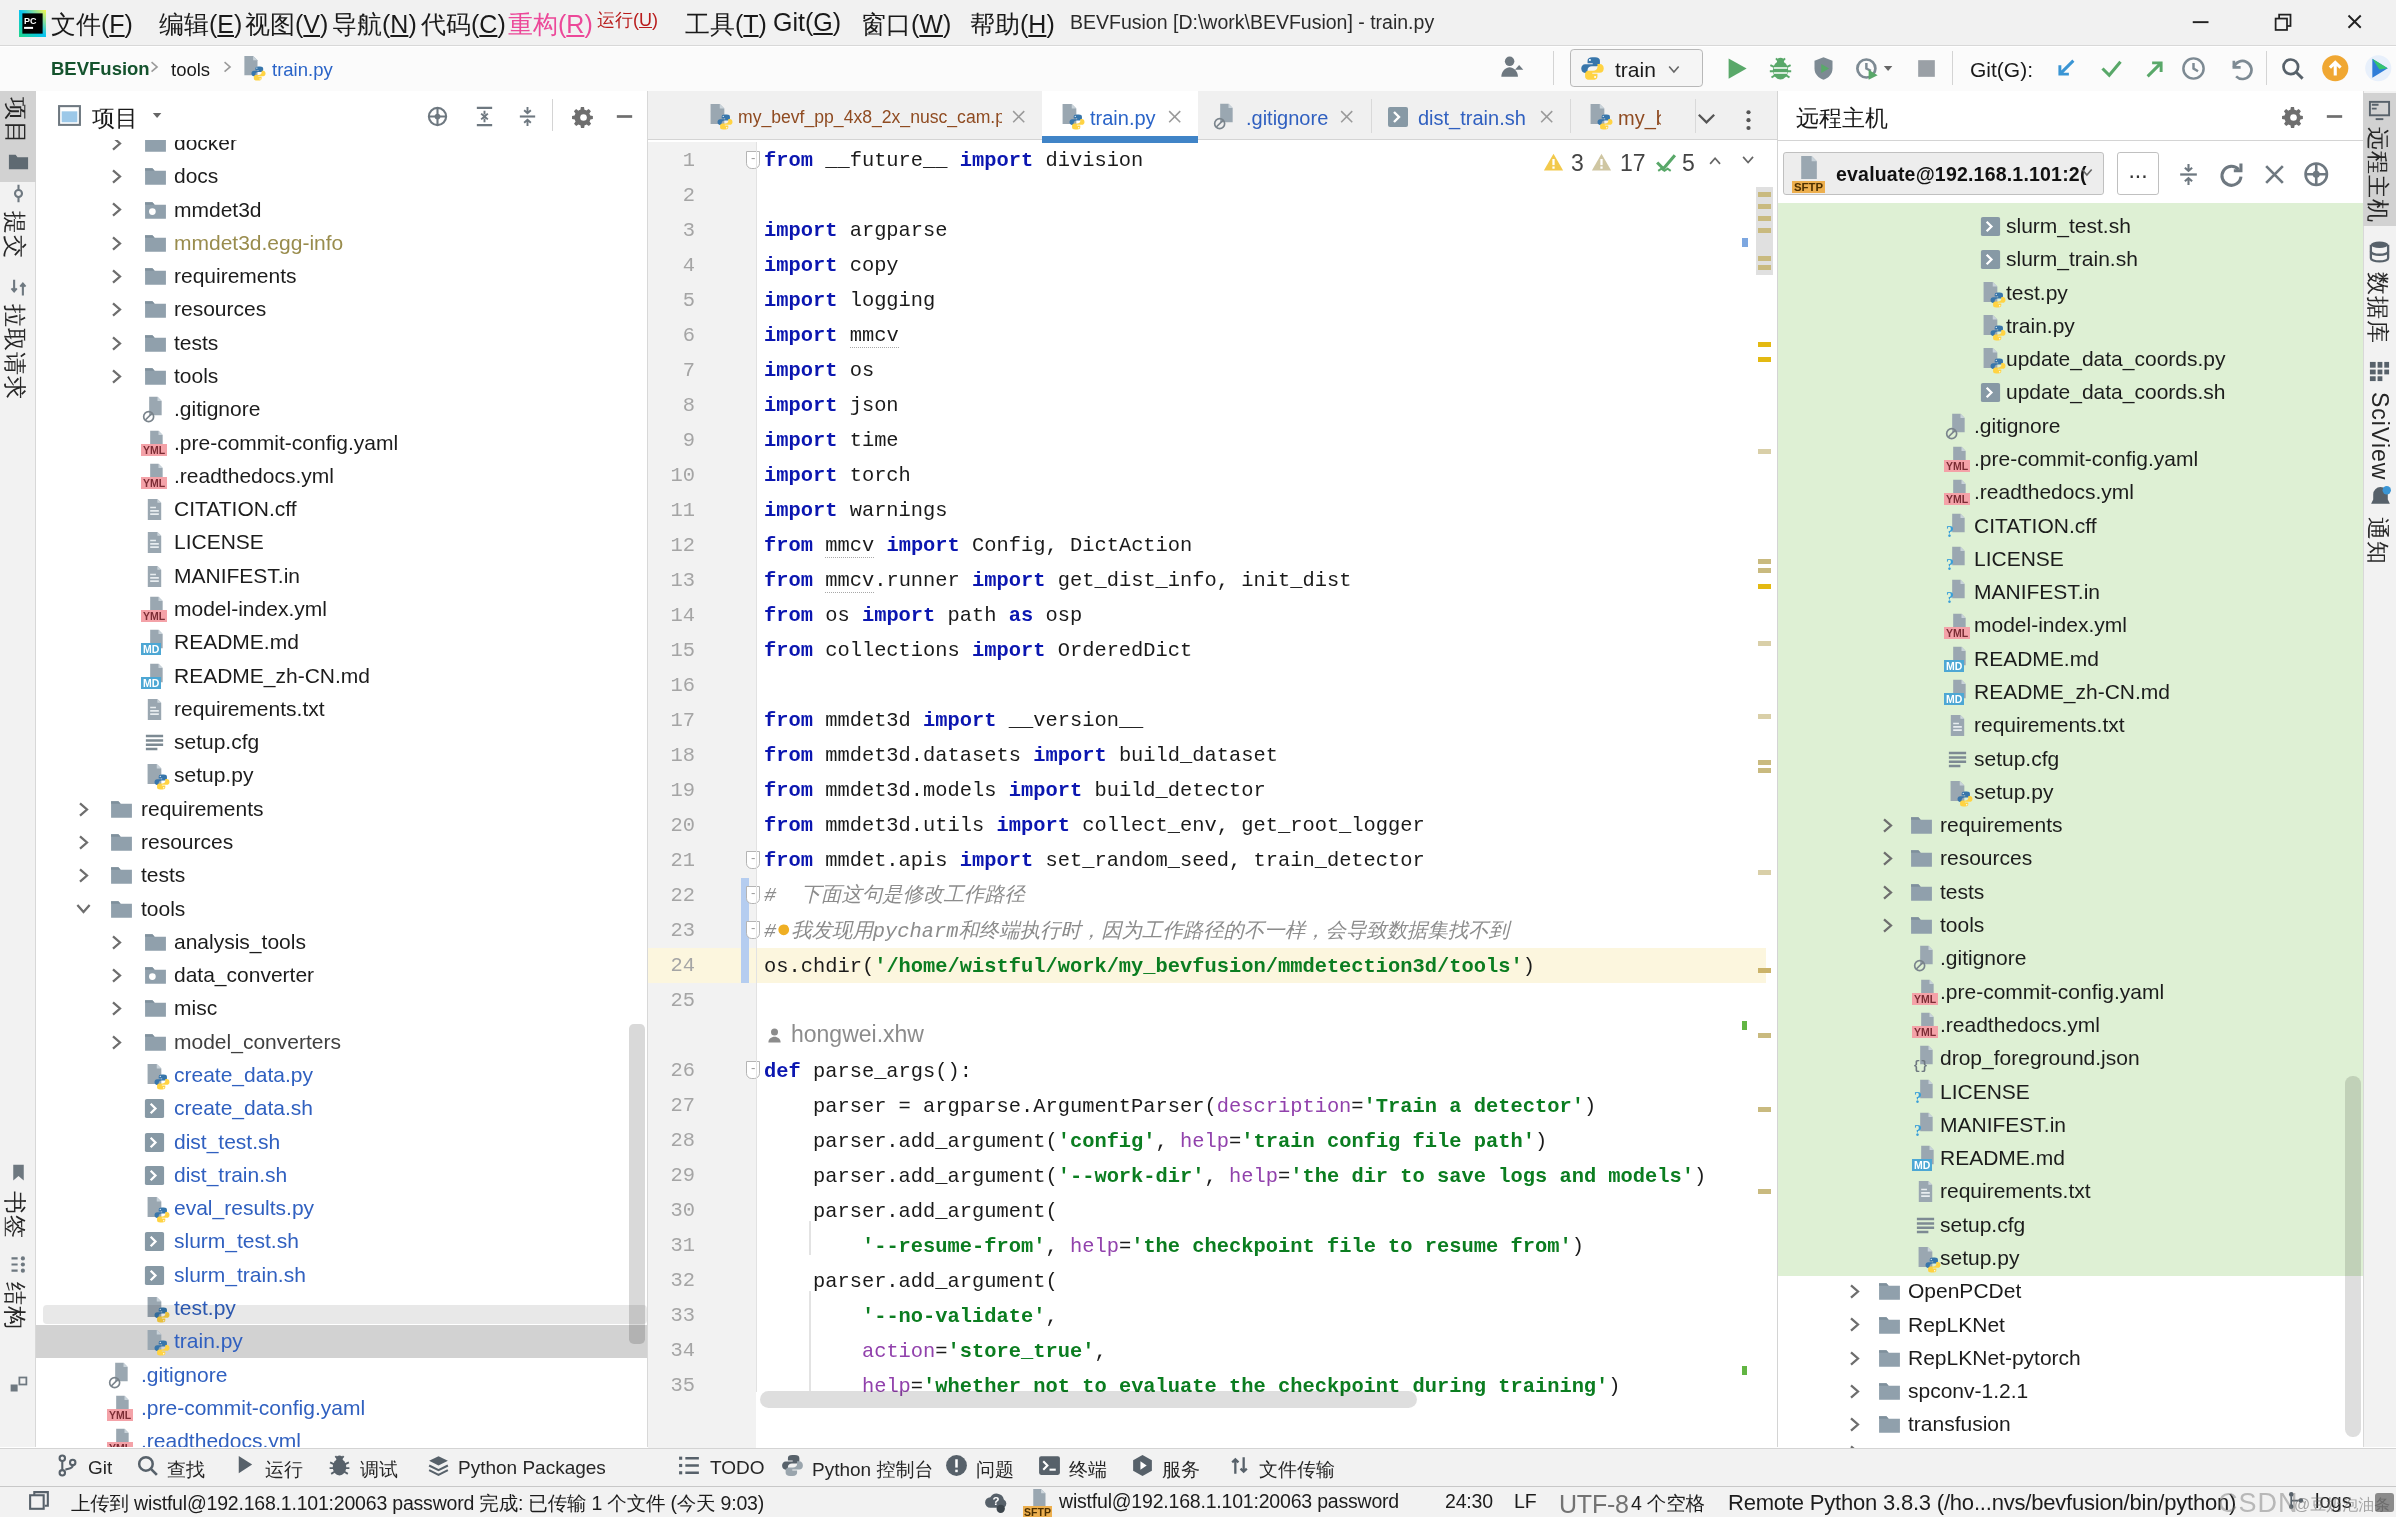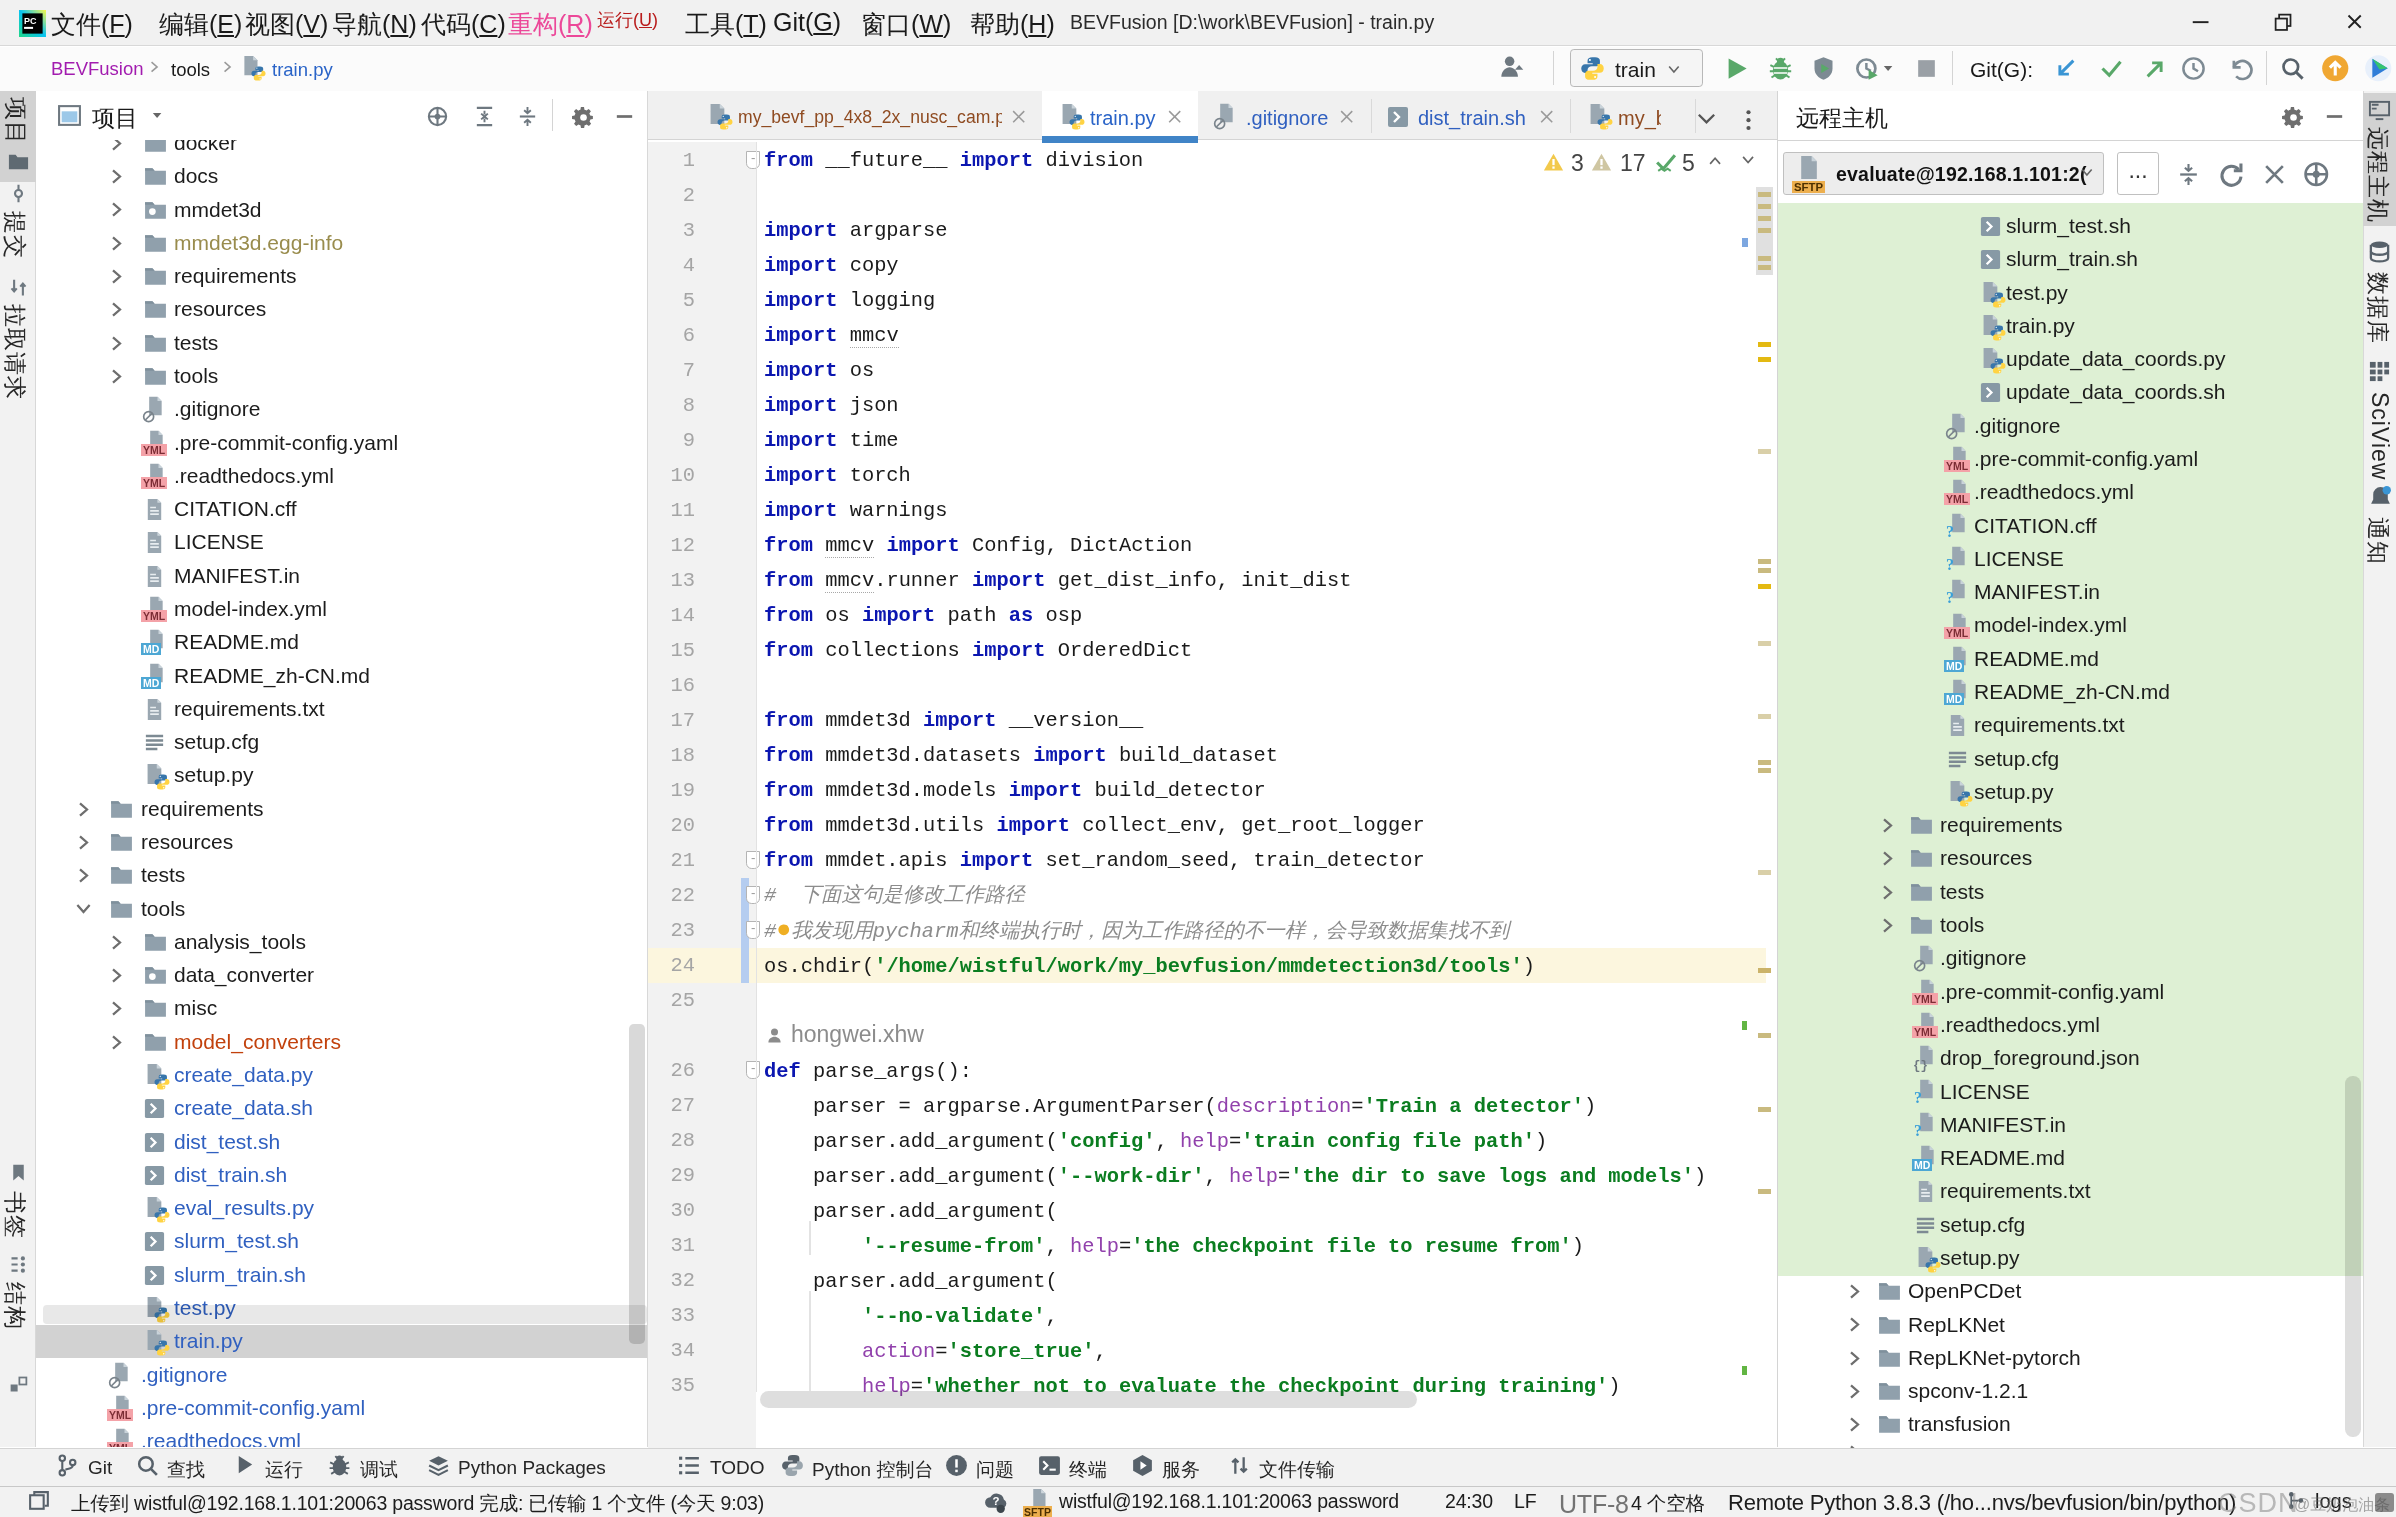--- a/index.html
+++ b/index.html
@@ -36,21 +36,21 @@
     <rect x="2" y="10.5" width="18" height="2.2" fill="#222"></rect>
   </svg>
 <svg style="position:absolute;left:2273px;top:12.4px" width="21" height="21" viewBox="0 0 24 24">
     <rect x="7" y="3" width="13" height="13" fill="none" stroke="#222" stroke-width="2"></rect>
     <rect x="3" y="7.5" width="13" height="13" fill="#f1f1f1" stroke="#222" stroke-width="2"></rect>
   </svg>
 <svg style="position:absolute;left:2345px;top:12.4px" width="21" height="21" viewBox="0 0 24 24">
     <path d="M4 4l14 14M18 4L4 18" stroke="#222" stroke-width="2.2"></path>
   </svg>
 <div class="a" style="left:0;top:47px;width:2397px;height:45px;background:#fbfbfb;border-bottom:1px solid #d4d4d4"></div>
-<div class="a" style="left:51px;top:58px;font-size:18.5px;font-weight:normal;color:#a21caf">BEVFusion</div>
+<div class="a" style="left:51px;top:58px;font-size:18.5px;font-weight:bold;color:#14532d">BEVFusion</div>
 <svg style="position:absolute;left:146px;top:59px" width="19" height="19" viewBox="0 0 24 24">
     <path d="M7 4l7 6-7 6" stroke="#9a9a9a" stroke-width="2" fill="none"></path>
   </svg>
 <div class="a" style="left:171px;top:59px;font-size:18.5px;color:#1a1a1a">tools</div>
 <svg style="position:absolute;left:219px;top:59px" width="19" height="19" viewBox="0 0 24 24">
     <path d="M7 4l7 6-7 6" stroke="#9a9a9a" stroke-width="2" fill="none"></path>
   </svg>
 <span style="position:absolute;left:240px;top:55px;width:25px;height:25px">
     <svg style="position:absolute;left:0;top:0" width="21" height="21" viewBox="0 0 24 24">
       <path d="M5 1h10l5 5v17H5z" fill="#9aa7b1"></path>
@@ -385,21 +385,21 @@
       <path d="M2 4h7l2.2 2.5H2z" fill="#7f909c"></path>
     </svg>
 <div class="a" style="left:138px;top:905px;font-size:21px;color:#1c1c1c">misc</div>
 <svg style="position:absolute;left:70px;top:941px" width="21" height="21" viewBox="0 0 24 24">
       <path d="M8 5l8 7-8 7" stroke="#6e6e6e" stroke-width="2.6" fill="none"></path>
     </svg>
 <svg style="position:absolute;left:107px;top:939px" width="25" height="25" viewBox="0 0 24 24">
       <path d="M2 4h7l2.2 2.5H22V20H2z" fill="#90a0ac"></path>
       <path d="M2 4h7l2.2 2.5H2z" fill="#7f909c"></path>
     </svg>
-<div class="a" style="left:138px;top:939px;font-size:21px;color:#c2410c">model_converters</div>
+<div class="a" style="left:138px;top:939px;font-size:21px;color:#404040">model_converters</div>
 <span style="position:absolute;left:107px;top:972px;width:26px;height:26px">
       <svg style="position:absolute;left:0;top:0" width="22" height="22" viewBox="0 0 24 24">
         <path d="M5 1h10l5 5v17H5z" fill="#9aa7b1"></path>
         <path d="M15 1l5 5h-5z" fill="#c9d3da"></path>
       </svg>
       <svg style="position:absolute;right:-1.9px;bottom:-1.9px" width="18" height="18" viewBox="0 0 24 24">
         <path fill="#3876ab" d="M11.8 2C9 2 7.6 3.2 7.6 5v2.3h4.6v.9H5.4C3.5 8.2 2 9.8 2 12.1s1.5 3.9 3.4 3.9h2.2v-2.6c0-2 1.7-3.4 3.9-3.4h4.2c1.6 0 2.9-1.3 2.9-2.9V5c0-1.8-1.5-3-4.3-3h-2.5z"></path>
         <path fill="#ffd343" d="M12.2 22c2.8 0 4.2-1.2 4.2-3v-2.3h-4.6v-.9h6.8c1.9 0 3.4-1.6 3.4-3.9s-1.5-3.9-3.4-3.9h-2.2v2.6c0 2-1.7 3.4-3.9 3.4H8.3c-1.6 0-2.9 1.3-2.9 2.9V19c0 1.8 1.5 3 4.3 3h2.5z"></path>
         <circle cx="9.7" cy="4.4" r=".9" fill="#fff"></circle>
         <circle cx="14.3" cy="19.6" r=".9" fill="#fff"></circle>

